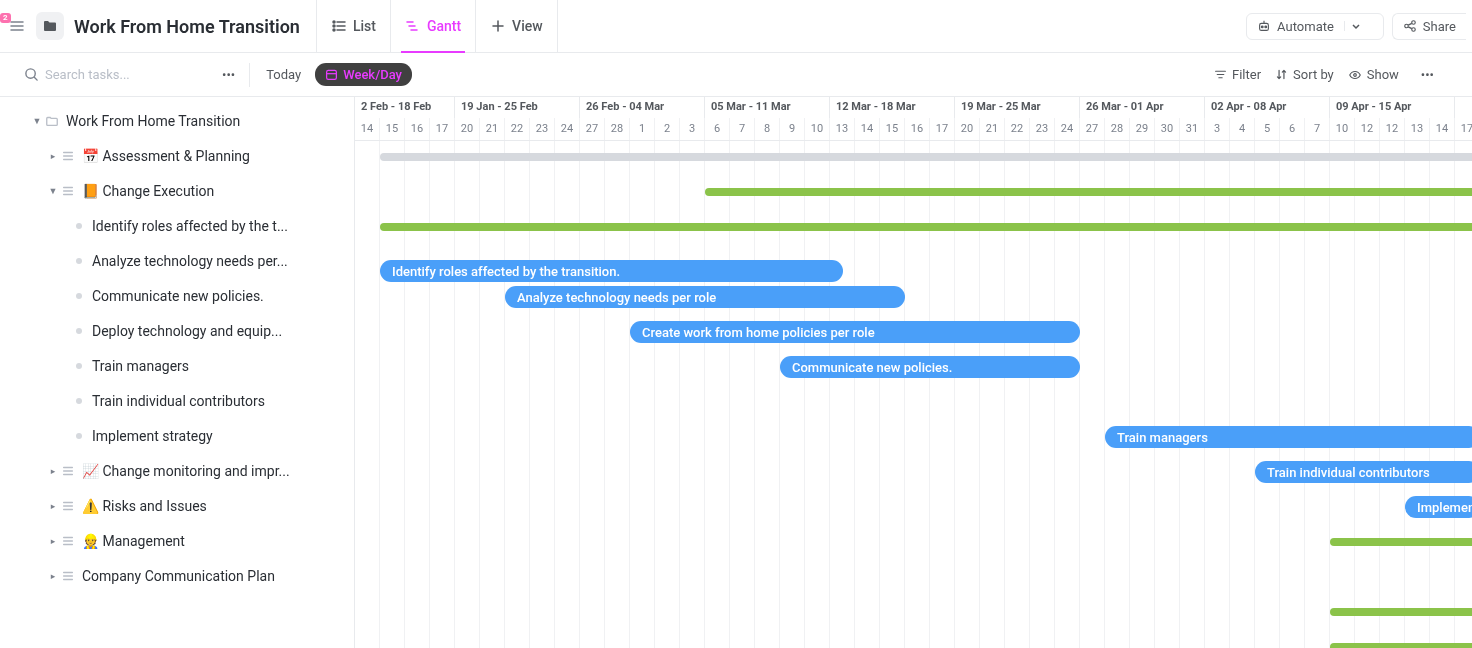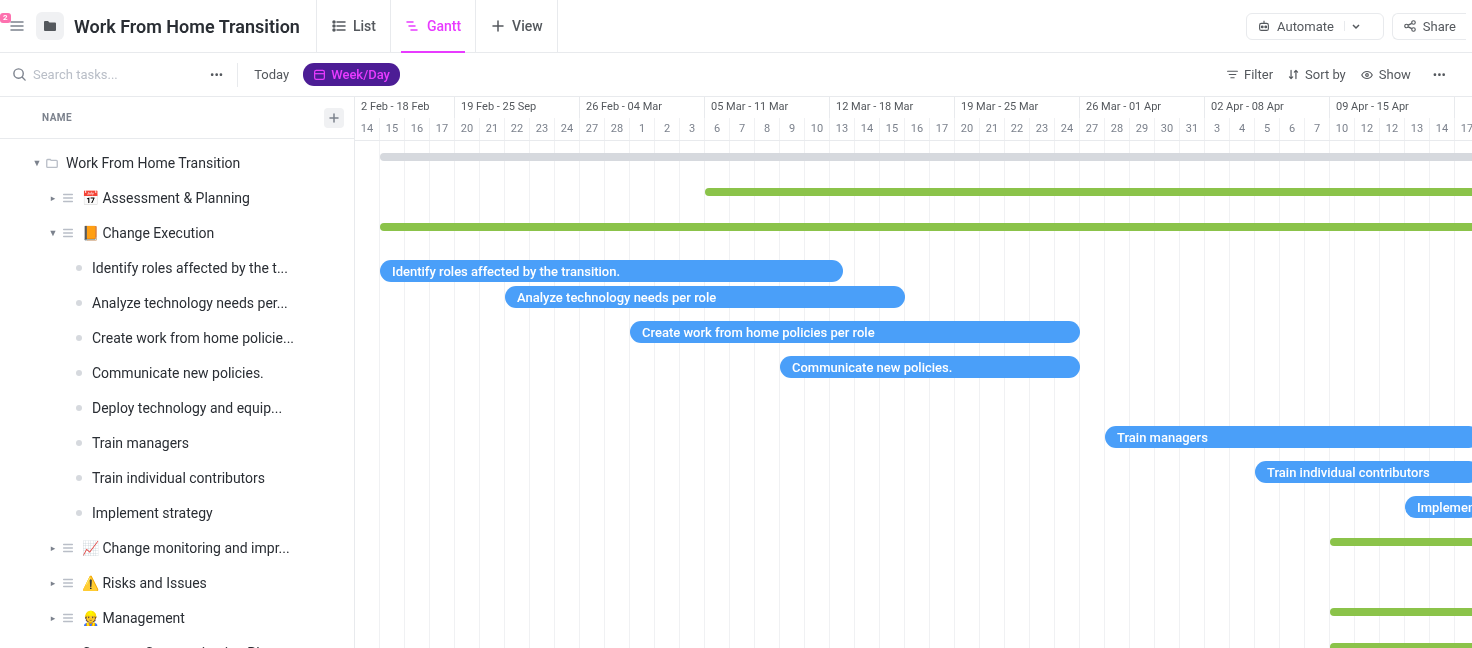--- a/index.html
+++ b/index.html
@@ -12,47 +12,47 @@
 .page-title{font-size:18px;font-weight:600;color:#2a2e34;padding-right:10px}
 .view-tabs{display:flex;align-items:center;height:100%;margin-left:6px}
 .tab{display:flex;align-items:center;gap:6px;padding:0 14px;height:100%;color:#54585d;font-size:14px;font-weight:500;border-left:1px solid #e8eaed;cursor:pointer;position:relative}
 .tab.active{color:#e83bff}
 .tab.active::after{content:"";position:absolute;bottom:-1px;left:10px;right:10px;height:2px;background:#e83bff}
 .tab-icon{width:16px;height:16px;display:flex;align-items:center;justify-content:center}
 .topbar-right{margin-left:auto;display:flex;align-items:center;gap:8px;padding-right:0}
 .btn{display:flex;align-items:center;gap:6px;padding:5px 10px;border:1px solid #e8eaed;border-radius:6px;font-size:13px;color:#54585d;cursor:pointer;background:#fff}
 .btn-split{padding-right:16px}
 .btn-split .chev{border-left:1px solid #e8eaed;padding:0 6px;margin-left:4px}
-.toolbar{display:flex;align-items:center;height:44px;border-bottom:1px solid #e8eaed;padding:0 12px}
+.toolbar{display:flex;align-items:center;height:44px;border-bottom:1px solid #e8eaed;padding:0 24px}
 .search-wrap{display:flex;align-items:center;gap:6px;color:#7c828d;flex:0 0 190px}
 .search-input{border:none;outline:none;font-size:13px;color:#2a2e34;width:120px}
 .search-input::placeholder{color:#b9bec7}
 .dots{padding:0 8px;color:#54585d}
 .vdiv{width:1px;height:24px;background:#e8eaed;margin:0 6px}
 .today-btn{padding:4px 10px;font-size:13px;color:#54585d;cursor:pointer}
-.period-btn{display:flex;align-items:center;gap:5px;background:#4c1d95;color:#e83bff;padding:4px 10px;border-radius:11px;font-size:13px;font-weight:500;margin-left:4px}
+.period-btn{display:flex;align-items:center;gap:5px;background:#404040;color:#e83bff;padding:4px 10px;border-radius:11px;font-size:13px;font-weight:500;margin-left:4px}
 .toolbar-right{margin-left:auto;display:flex;align-items:center;gap:14px;padding-right:6px;color:#54585d;font-size:13px}
 .tool-item{display:flex;align-items:center;gap:5px;cursor:pointer}
 .main{display:flex;height:551px}
 .sidebar{width:355px;border-right:1px solid #e8eaed;display:flex;flex-direction:column}
 .sidebar-header{height:44px;display:flex;align-items:center;padding:0 42px;border-bottom:1px solid #e8eaed;position:relative}
 .sidebar-header-label{font-size:10px;font-weight:700;letter-spacing:.5px;color:#7c828d}
 .add-col{position:absolute;right:10px;top:50%;transform:translateY(-50%);width:20px;height:20px;display:flex;align-items:center;justify-content:center;color:#7c828d;background:#f0f1f3;border-radius:4px}
 .tree{padding-top:6px;overflow:hidden}
 .tree-row{display:flex;align-items:center;height:35px;padding-right:8px;cursor:pointer;font-size:14px;color:#2a2e34}
 .tree-row .indent{flex:0 0 auto}
 .chevr{width:14px;display:flex;justify-content:center;color:#7c828d;font-size:9px}
 .row-icon{width:16px;display:flex;justify-content:center;margin-right:6px}
 .emoji{margin-right:3px}
 .row-txt{white-space:nowrap;overflow:hidden;text-overflow:ellipsis}
 .bullet{width:6px;height:6px;border-radius:50%;background:#d6d9de;margin-right:10px;margin-left:2px;flex:0 0 6px}
 .gantt{flex:1;overflow:hidden;position:relative}
 .timeline-header{height:44px;border-bottom:1px solid #e8eaed;display:flex;flex-direction:column}
 .weeks{display:flex;height:22px}
-.week{flex:0 0 auto;border-right:1px solid #e8eaed;font-size:11px;color:#54585d;padding:3px 0 0 6px;font-weight:400}
+.week{flex:0 0 auto;border-right:1px solid #e8eaed;font-size:11px;color:#54585d;padding:3px 0 0 6px;font-weight:700}
 .days{display:flex;height:22px}
 .day{flex:0 0 25px;text-align:center;font-size:11px;color:#7c828d;line-height:22px;border-right:1px solid #f0f1f3}
 .gantt-body{position:relative;height:507px}
 .grid-cols{position:absolute;inset:0;display:flex}
 .gcol{flex:0 0 25px;border-right:1px solid #f0f1f3}
 .bars{position:absolute;inset:0}
 .bar{position:absolute;height:22px;border-radius:11px;display:flex;align-items:center;padding:0 12px;color:#fff;font-size:13px;font-weight:500;white-space:nowrap}
 .bar.summary{background:#d6d9de;height:8px;border-radius:4px}
 .bar.green{background:#8bc34a;height:8px;border-radius:4px}
 .bar.blue{background:#4a9ff9}
@@ -185,28 +185,20 @@
           </svg>
         </span>
       <span>Show</span>
     </div>
     <div class="dots">•••</div>
   </div>
 </div>
 
 <div class="main">
   <div class="sidebar">
-    <div class="sidebar-header">
-      <span class="sidebar-header-label">NAME</span>
-      <div class="add-col">
-          <svg width="12" height="12" viewBox="0 0 12 12" stroke="currentColor" stroke-width="1.5" stroke-linecap="round">
-            <path d="M6 2v8M2 6h8"></path>
-          </svg>
-        </div>
-    </div>
     <div class="tree" id="tree">
         <div class="tree-row">
           <span class="indent" style="width:30px"></span>
           <span class="chevr">▼</span>
           <span class="row-icon">
             <svg width="14" height="14" viewBox="0 0 16 16" fill="none" stroke="#b9bec7" stroke-width="1.5">
               <path d="M2 5a1 1 0 011-1h3l1 1h6a1 1 0 011 1v6a1 1 0 01-1 1H3a1 1 0 01-1-1V5z"></path>
             </svg>
           </span>
           <span class="row-txt">Work From Home Transition</span>
@@ -237,26 +229,20 @@
           <span class="indent" style="width:60px"></span>
           <span class="chevr"></span>
           <span class="bullet"></span>
           <span class="row-txt">Identify roles affected by the t...</span>
         </div>
         <div class="tree-row">
           <span class="indent" style="width:60px"></span>
           <span class="chevr"></span>
           <span class="bullet"></span>
           <span class="row-txt">Analyze technology needs per...</span>
-        </div>
-        <div class="tree-row">
-          <span class="indent" style="width:60px"></span>
-          <span class="chevr"></span>
-          <span class="bullet"></span>
-          <span class="row-txt">Create work from home policie...</span>
         </div>
         <div class="tree-row">
           <span class="indent" style="width:60px"></span>
           <span class="chevr"></span>
           <span class="bullet"></span>
           <span class="row-txt">Communicate new policies.</span>
         </div>
         <div class="tree-row">
           <span class="indent" style="width:60px"></span>
           <span class="chevr"></span>
@@ -323,21 +309,21 @@
             </svg>
           </span>
           <span class="row-txt">Company Communication Plan</span>
         </div>
       </div>
   </div>
   <div class="gantt">
     <div class="timeline-header">
       <div class="weeks" id="weeks">
           <div class="week" style="width: 100px;">2 Feb - 18 Feb</div>
-          <div class="week" style="width: 125px;">19 Feb - 25 Sep</div>
+          <div class="week" style="width: 125px;">19 Jan - 25 Feb</div>
           <div class="week" style="width: 125px;">26 Feb - 04 Mar</div>
           <div class="week" style="width: 125px;">05 Mar - 11 Mar</div>
           <div class="week" style="width: 125px;">12 Mar - 18 Mar</div>
           <div class="week" style="width: 125px;">19 Mar - 25 Mar</div>
           <div class="week" style="width: 125px;">26 Mar - 01 Apr</div>
           <div class="week" style="width: 125px;">02 Apr - 08 Apr</div>
           <div class="week" style="width: 125px;">09 Apr - 15 Apr</div>
         </div>
       <div class="days" id="days">
           <div class="day">14</div>

